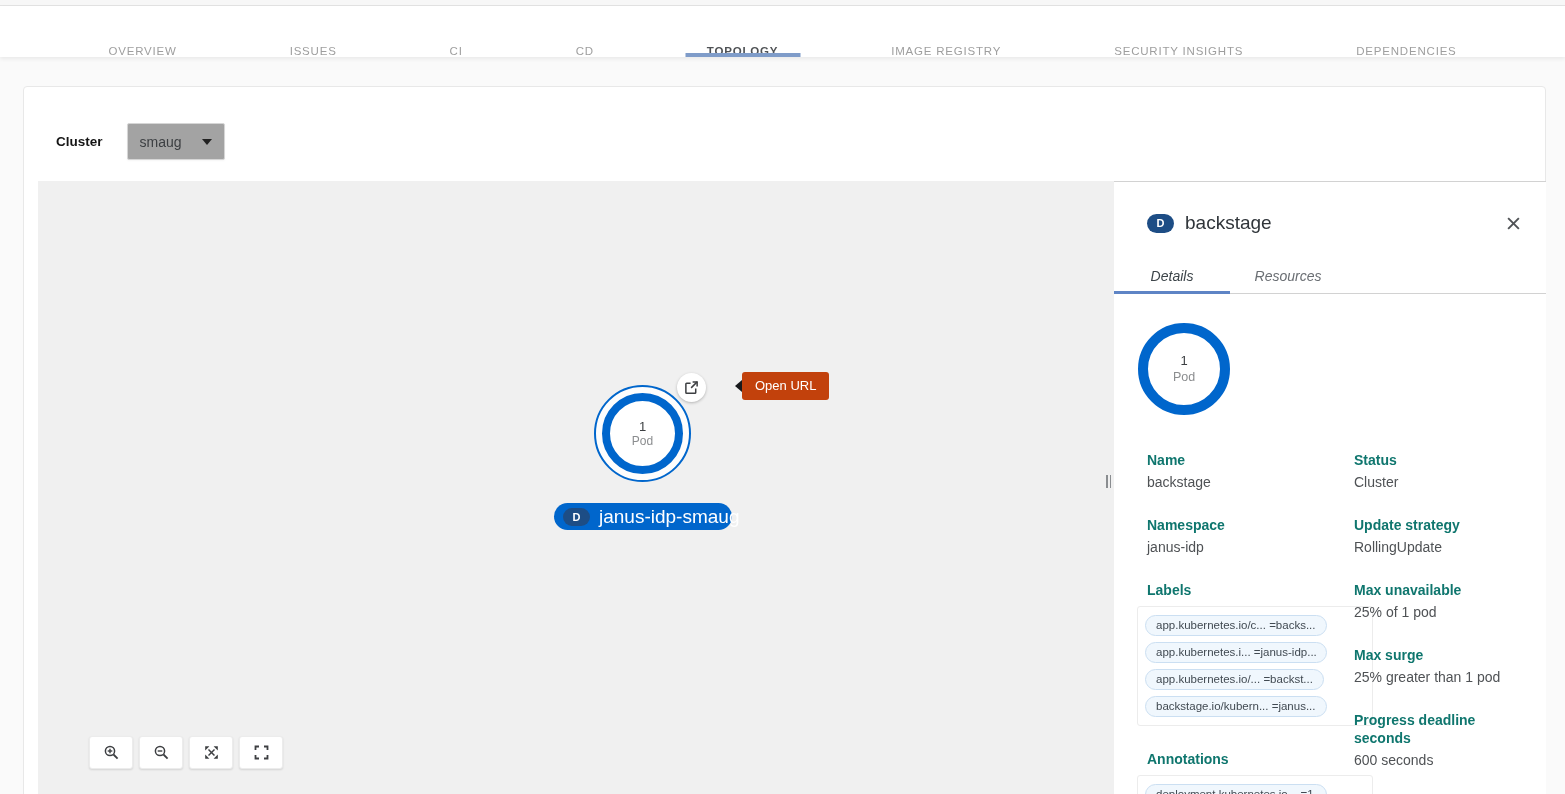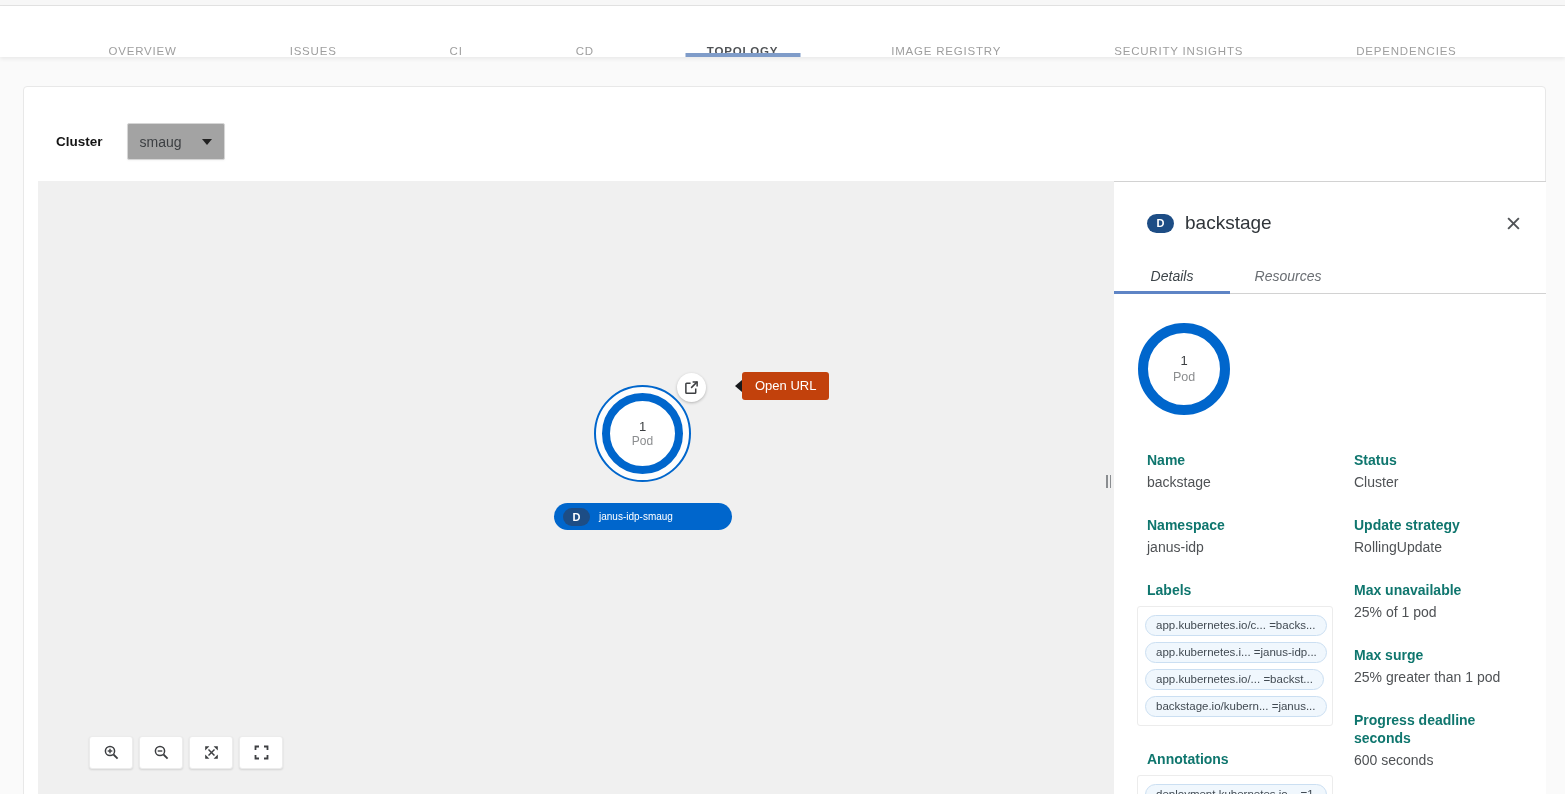--- a/index.html
+++ b/index.html
@@ -107,21 +107,21 @@
     width: 178px; height: 27px; border-radius: 13.5px;
     background: #0066cc; display: flex; align-items: center;
     padding: 0 12px 0 9px; cursor: pointer;
   }
   .label-badge {
     width: 27px; height: 18px; border-radius: 9px;
     background: #1d4d85; color: #fff; font-size: 11px; font-weight: 700;
     display: flex; align-items: center; justify-content: center;
     margin-right: 9px; flex: 0 0 auto;
   }
-  .node-label .label-text { color: #fff; font-size: 10px; white-space: nowrap; }
+  .node-label .label-text { color: #fff; font-size: 19px; white-space: nowrap; }
 
   .zoom-controls {
     position: absolute; left: 51px; top: 555px;
     display: flex; gap: 6px;
   }
   .zoom-btn {
     width: 44px; height: 33px; background: #fff; border: 1px solid #ececec;
     border-radius: 3px; box-shadow: 0 1px 2px rgba(0,0,0,0.12);
     display: flex; align-items: center; justify-content: center; cursor: pointer;
   }
@@ -178,21 +178,21 @@
   .panel-donut .unit  { font-size: 12.5px; color: #8b8d8f; line-height: 16px; }
 
   .detail-cols { display: flex; padding: 36px 0 0 33px; }
   .col-left  { width: 207px; flex: 0 0 auto; }
   .col-right { flex: 1 1 auto; padding-right: 10px; }
   .detail-group { margin-bottom: 24px; }
   .detail-label { font-size: 14px; font-weight: 700; color: #0f766e; line-height: 18px; }
   .detail-value { font-size: 14px; color: #4f5255; line-height: 19px; margin-top: 4px; }
 
   .chip-box {
-    margin: 7px 0 18px -10px; width: 196px;
+    margin: 7px 0 18px -10px; width: 236px;
     border: 1px solid #ececec; border-radius: 3px;
     padding: 8px 7px; display: flex; flex-direction: column; gap: 6px;
   }
   .chip {
     display: inline-block; align-self: flex-start;
     max-width: 182px; overflow: hidden; white-space: nowrap;
     background: #f0f7fd; border: 1px solid #cbdff2; border-radius: 12px;
     padding: 3px 10px 4px; font-size: 11.5px; color: #414a52; cursor: pointer;
   }
 

